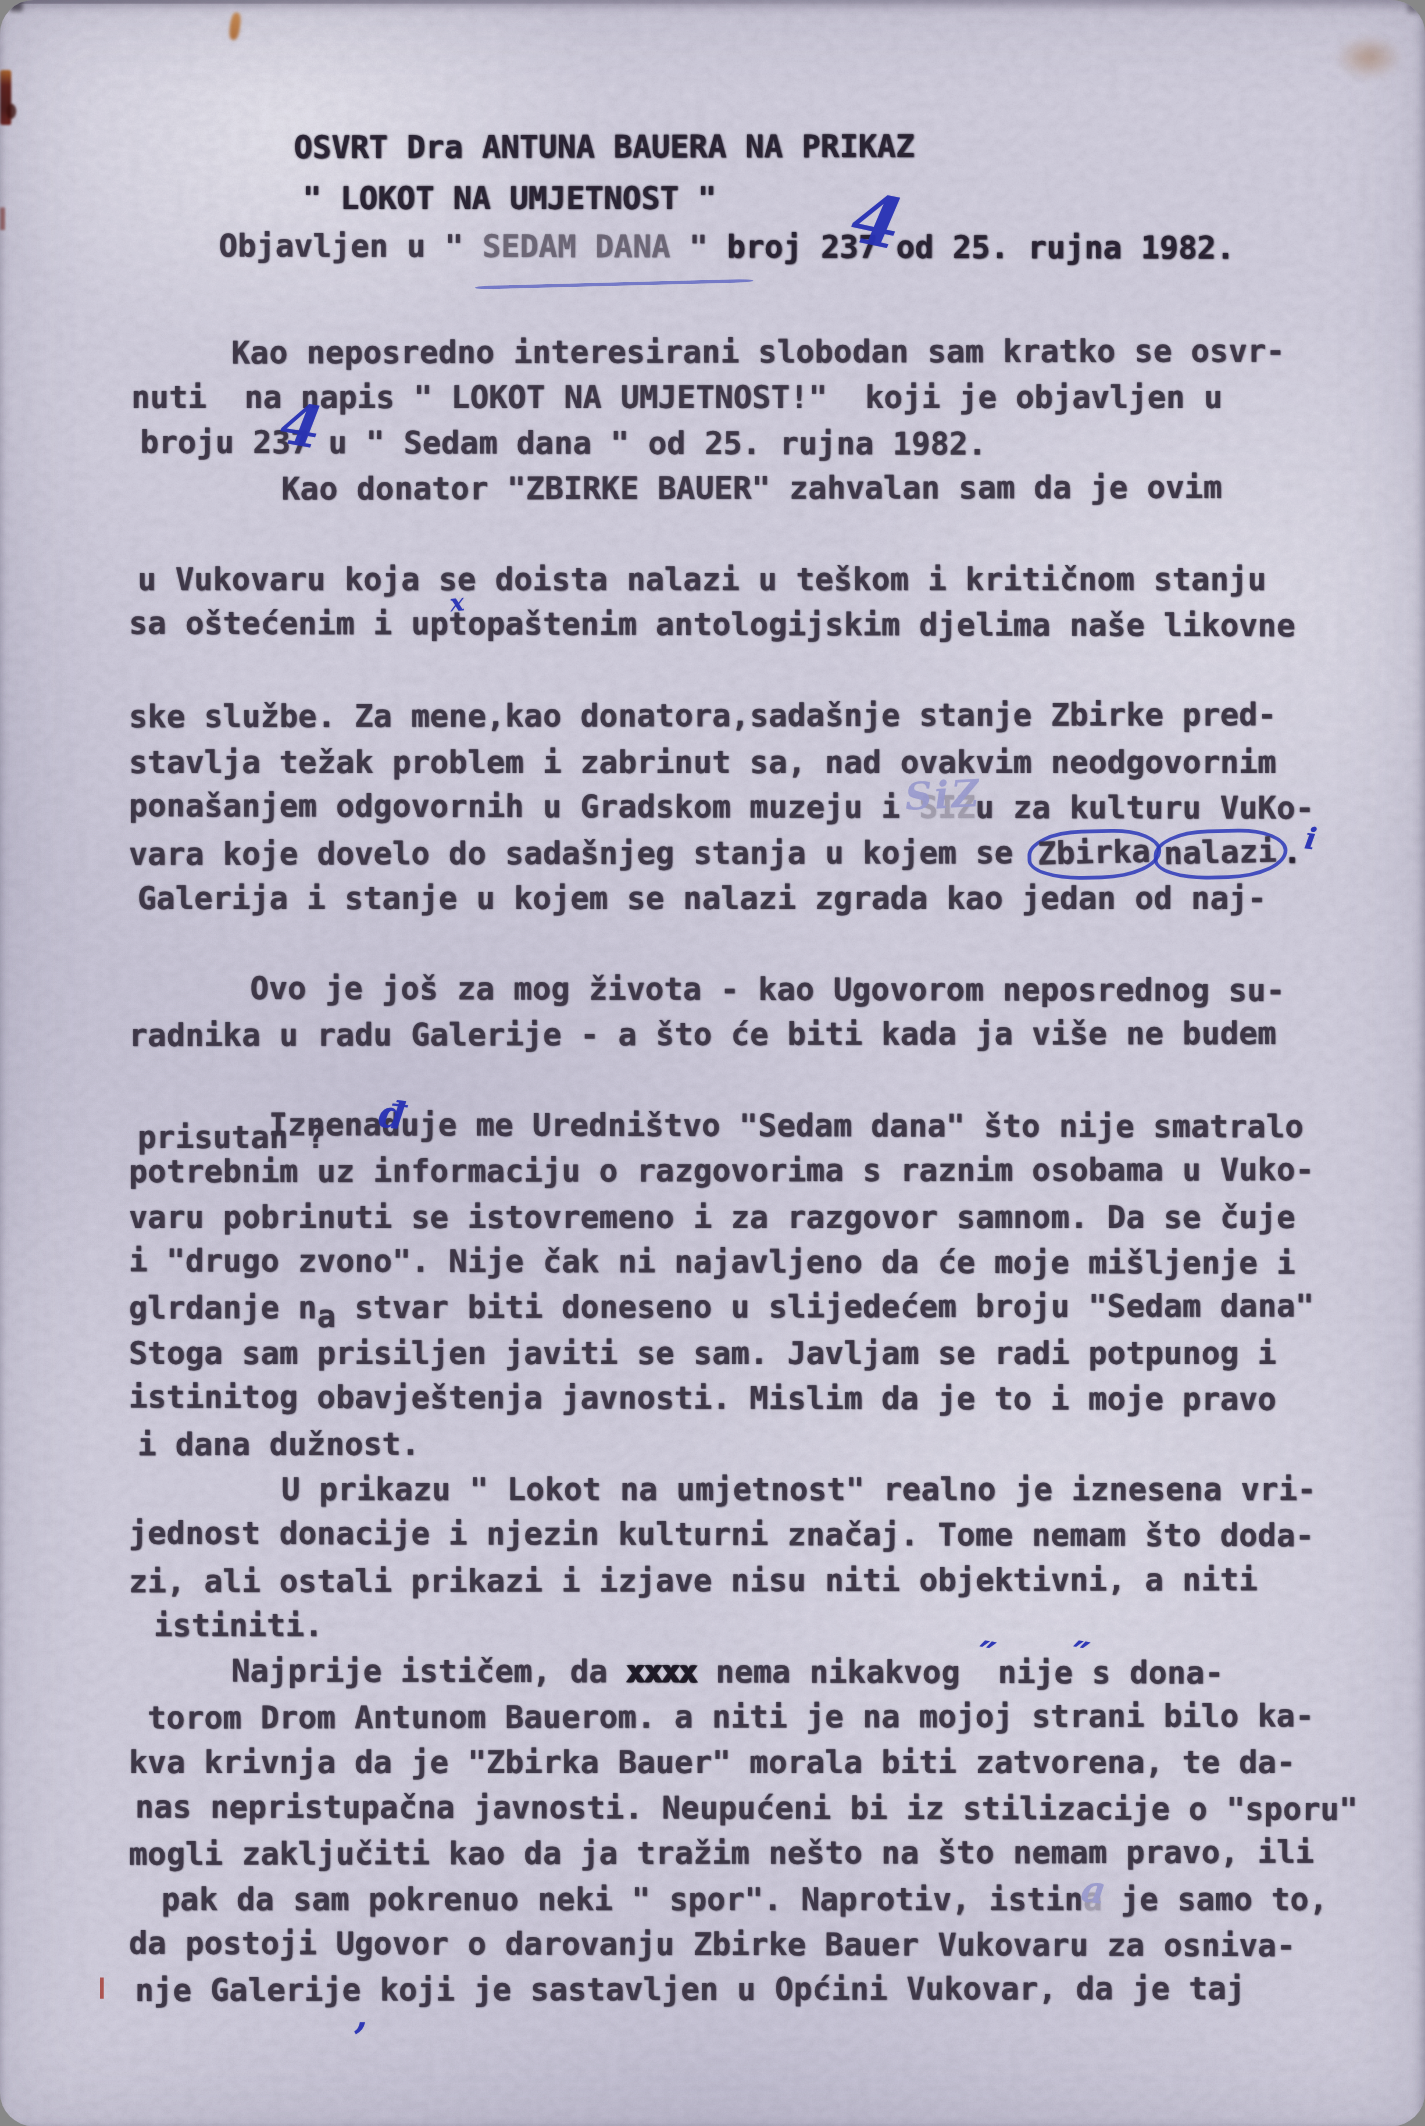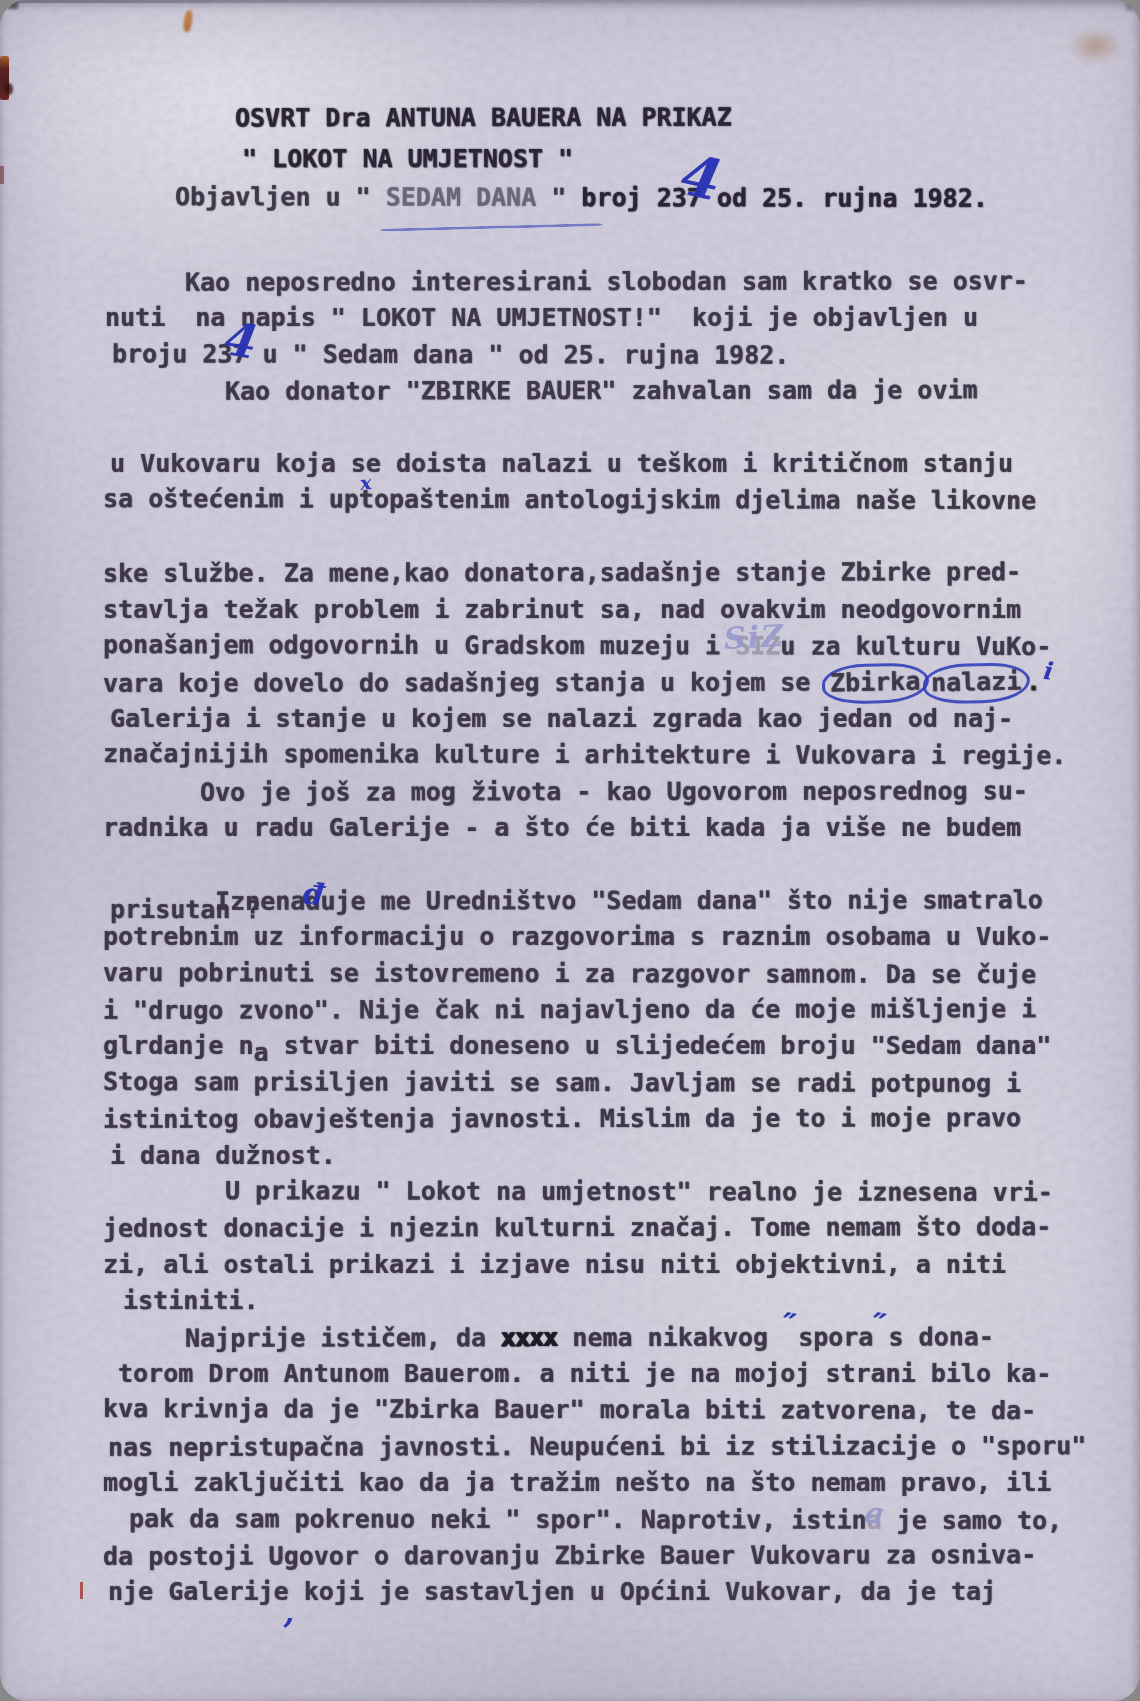--- a/index.html
+++ b/index.html
@@ -103,37 +103,36 @@
       <div class="line" style="top: 303px; left: 105px;"><span>nuti  na napis " LOKOT NA UMJETNOST!"  koji je objavljen u</span></div>
       <div class="line" style="top: 340px; left: 112px;"><span>broju 23</span><span class="corr ink-num" data-ink="4">7</span><span> u " Sedam dana " od 25. rujna 1982.</span></div>
       <div class="line" style="top: 376px; left: 225px;"><span>Kao donator "ZBIRKE BAUER" zahvalan sam da je ovim</span></div>
       <div class="line" style="top: 449px; left: 110px;"><span>u Vukovaru koja se doista nalazi u teškom i kritičnom stanju</span></div>
       <div class="line" style="top: 485px; left: 103px;"><span>sa oštećenim i up</span><span class="corr ink-x" data-ink="x">t</span><span>opaštenim antologijskim djelima naše likovne</span></div>
       <div class="line" style="top: 558px; left: 103px;"><span>ske službe. Za mene,kao donatora,sadašnje stanje Zbirke pred-</span></div>
       <div class="line" style="top: 595px; left: 103px;"><span>stavlja težak problem i zabrinut sa, nad ovakvim neodgovornim</span></div>
       <div class="line" style="top: 631px; left: 103px;"><span>ponašanjem odgovornih u Gradskom muzeju i </span><span class="ghost corr ink-word" data-ink="SiZ">SIZ</span><span>u za kulturu VuKo-</span></div>
       <div class="line" style="top: 667px; left: 103px;"><span>vara koje dovelo do sadašnjeg stanja u kojem se </span><span class="circled">Zbirka</span><span class="circled">nalazi</span><span class="b">.</span><span class="corr ink-tick" data-ink="i"> </span></div>
       <div class="line" style="top: 704px; left: 110px;"><span>Galerija i stanje u kojem se nalazi zgrada kao jedan od naj-</span></div>
-      <div class="line" style="top: 740px; left: 103px;"><span>značajnijih spomenika kulture i arhitekture i Vukovara i regije.</span></div>
       <div class="line" style="top: 777px; left: 200px;"><span>Ovo je još za mog života - kao Ugovorom neposrednog su-</span></div>
       <div class="line" style="top: 813px; left: 103px;"><span>radnika u radu Galerije - a što će biti kada ja više ne budem</span></div>
       <div class="line" style="top: 895px; left: 110px; text-align: center;"><span>prisutan ?</span></div>
       <div class="line" style="top: 886px; left: 215px;"><span>Iznena</span><span class="corr ink-letter" data-ink="đ">d</span><span>uje me Uredništvo "Sedam dana" što nije smatralo</span></div>
       <div class="line" style="top: 922px; left: 103px;"><span>potrebnim uz informaciju o razgovorima s raznim osobama u Vuko-</span></div>
       <div class="line" style="top: 959px; left: 103px;"><span>varu pobrinuti se istovremeno i za razgovor samnom. Da se čuje</span></div>
       <div class="line" style="top: 995px; left: 103px;"><span>i "drugo zvono". Nije čak ni najavljeno da će moje mišljenje i</span></div>
       <div class="line" style="top: 1031px; left: 103px;"><span>glrdanje n</span><span class="low">a</span><span> stvar biti doneseno u slijedećem broju "Sedam dana"</span></div>
       <div class="line" style="top: 1068px; left: 103px;"><span>Stoga sam prisiljen javiti se sam. Javljam se radi potpunog i</span></div>
       <div class="line" style="top: 1104px; left: 103px;"><span>istinitog obavještenja javnosti. Mislim da je to i moje pravo</span></div>
       <div class="line" style="top: 1141px; left: 110px;"><span>i dana dužnost.</span></div>
       <div class="line" style="top: 1177px; left: 225px;"><span>U prikazu " Lokot na umjetnost" realno je iznesena vri-</span></div>
       <div class="line" style="top: 1213px; left: 103px;"><span>jednost donacije i njezin kulturni značaj. Tome nemam što doda-</span></div>
       <div class="line" style="top: 1250px; left: 103px;"><span>zi, ali ostali prikazi i izjave nisu niti objektivni, a niti</span></div>
       <div class="line" style="top: 1286px; left: 103px; margin-left: 20px;"><span>istiniti.</span></div>
-      <div class="line" style="top: 1323px; left: 185px;"><span>Najprije ističem, da </span><span class="strike">xxxx</span><span> nema nikakvog </span><span class="corr ink-quote" data-ink="″"> </span><span>spora</span><span class="corr ink-quote" data-ink="″"> </span><span>s dona-</span></div>
+      <div class="line" style="top: 1323px; left: 185px;"><span>Najprije ističem, da </span><span class="strike">xxxx</span><span> nema nikakvog </span><span class="corr ink-quote" data-ink="″"> </span><span>nije</span><span class="corr ink-quote" data-ink="″"> </span><span>s dona-</span></div>
       <div class="line" style="top: 1359px; left: 118px;"><span>torom Drom Antunom Bauerom. a niti je na mojoj strani bilo ka-</span></div>
       <div class="line" style="top: 1395px; left: 103px;"><span>kva krivnja da je "Zbirka Bauer" morala biti zatvorena, te da-</span></div>
       <div class="line" style="top: 1432px; left: 108px;"><span>nas nepristupačna javnosti. Neupućeni bi iz stilizacije o "sporu"</span></div>
       <div class="line" style="top: 1468px; left: 103px;"><span>mogli zaključiti kao da ja tražim nešto na što nemam pravo, ili</span></div>
       <div class="line" style="top: 1505px; left: 110px; margin-left: 19px;"><span>pak da sam pokrenuo neki " spor". Naprotiv, istin</span><span class="ghost corr ink-letter" data-ink="a">a</span><span> je samo to,</span></div>
       <div class="line" style="top: 1541px; left: 103px;"><span>da postoji Ugovor o darovanju Zbirke Bauer Vukovaru za osniva-</span></div>
       <div class="line" style="top: 1577px; left: 108px;"><span>nje Galerije</span><span class="corr ink-below" data-ink=","> </span><span>koji je sastavljen u Općini Vukovar, da je taj</span></div>
     </div>
 
   <div class="vignette"></div>

